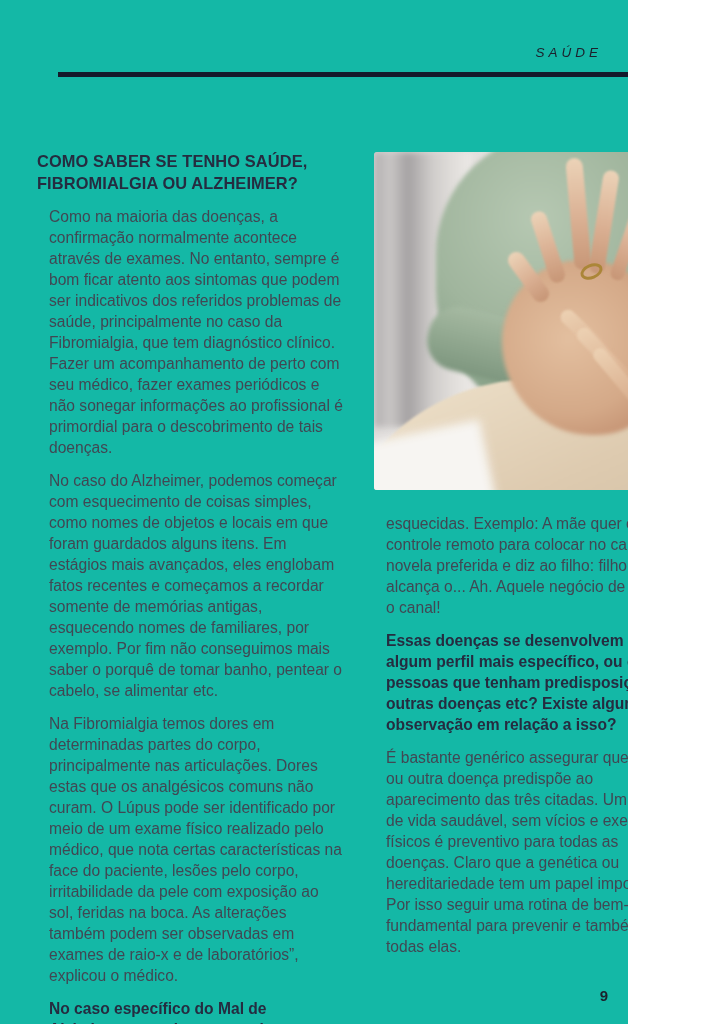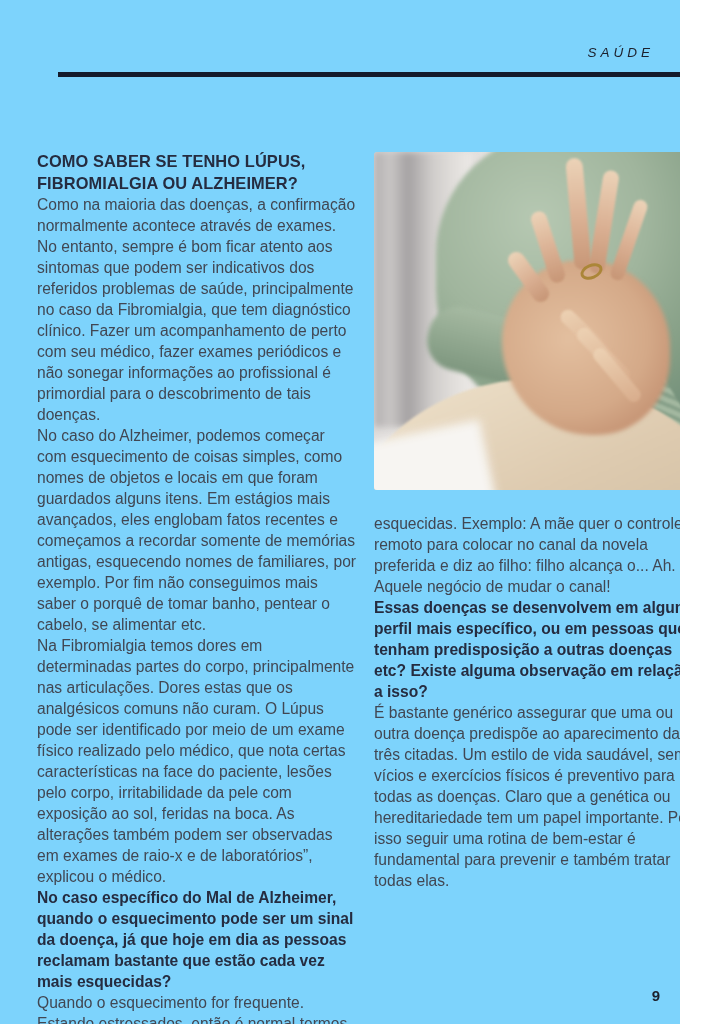--- a/index.html
+++ b/index.html
@@ -1,26 +1,26 @@
 <!DOCTYPE html>
 <html lang="pt"><head>
 <meta charset="utf-8">
 <style>
   html,body{margin:0;padding:0;background:#ffffff;}
   body{width:724px;height:1024px;font-family:"Liberation Sans",sans-serif;-webkit-font-smoothing:antialiased;}
-  .page{position:relative;width:680px;height:1024px;background:#7dd3fc;overflow:hidden;}
+  .page{position:relative;width:628px;height:1024px;background:#14b8a6;overflow:hidden;}
 
   
   .section-label{position:absolute;top:45px;right:26px;font-style:italic;font-size:13.5px;letter-spacing:4px;color:#1c202c;font-weight:500;}
   .rule{position:absolute;top:72px;left:58px;width:637px;height:5px;background:#141a2b;}
 
   
   .columns{position:absolute;top:151px;left:37px;width:658px;display:flex;gap:16px;}
   .col{width:321px;font-size:15.6px;line-height:21px;color:#414753;text-align:left;}
-  .col p{margin:0;}
+  .col p{margin:12px;}
   h2.heading{margin:0;font-size:16.4px;line-height:21.5px;font-weight:700;color:#252c40;letter-spacing:.1px;}
   .q{font-weight:700;color:#252c40;}
 
   
   figure.photo{position:relative;margin:1px 0 23px 0;width:322px;height:338px;border-radius:3px;overflow:hidden;
     background:linear-gradient(100deg,#d8d5d4 0%,#e7e4e1 38%,#f4f1ee 72%,#efebe7 100%);}
   .photo *{position:absolute;}
   .ph-curtain{left:0;top:0;width:98px;height:275px;filter:blur(3px);
     background:linear-gradient(90deg,#b2afb0 0px,#c9c6c5 16px,#a5a2a3 34px,#cfccca 58px,#e0ddda 78px,#ece9e6 98px);}
   .ph-chin{left:175px;top:-10px;width:115px;height:42px;border-radius:50%;background:#d9bca7;filter:blur(6px);}
@@ -55,21 +55,21 @@
 <body>
 
 <div class="page">
 
   <div class="section-label">SAÚDE</div>
   <div class="rule"></div>
 
   <main class="columns">
 
     <section class="col">
-      <h2 class="heading">COMO SABER SE TENHO LÚPUS, FIBROMIALGIA OU ALZHEIMER?</h2>
+      <h2 class="heading">COMO SABER SE TENHO SAÚDE, FIBROMIALGIA OU ALZHEIMER?</h2>
       <p>Como na maioria das doenças, a confirmação normalmente acontece através de exames. No entanto, sempre é bom ficar atento aos sintomas que podem ser indicativos dos referidos problemas de saúde, principalmente no caso da Fibromialgia, que tem diagnóstico clínico. Fazer um acompanhamento de perto com seu médico, fazer exames periódicos e não sonegar informações ao profissional é primordial para o descobrimento de tais doenças.</p>
       <p>No caso do Alzheimer, podemos começar com esquecimento de coisas simples, como nomes de objetos e locais em que foram guardados alguns itens. Em estágios mais avançados, eles englobam fatos recentes e começamos a recordar somente de memórias antigas, esquecendo nomes de familiares, por exemplo. Por fim não conseguimos mais saber o porquê de tomar banho, pentear o cabelo, se alimentar etc.</p>
       <p>Na Fibromialgia temos dores em determinadas partes do corpo, principalmente nas articulações. Dores estas que os analgésicos comuns não curam. O Lúpus pode ser identificado por meio de um exame físico realizado pelo médico, que nota certas características na face do paciente, lesões pelo corpo, irritabilidade da pele com exposição ao sol, feridas na boca. As alterações também podem ser observadas em exames de raio-x e de laboratórios”, explicou o médico.</p>
       <p class="q">No caso específico do Mal de Alzheimer, quando o esquecimento pode ser um sinal da doença, já que hoje em dia as pessoas reclamam bastante que estão cada vez mais esquecidas?</p>
       <p>Quando o esquecimento for frequente. Estando estressados, então é normal termos algum esquecimento. Coisas simples como compromissos ou alguma tarefa diária. O problema preocupa quando coisas mais simples começam a ser</p>
     </section>
 
     <section class="col">
       <figure class="photo">
         <div class="ph-curtain"></div>

